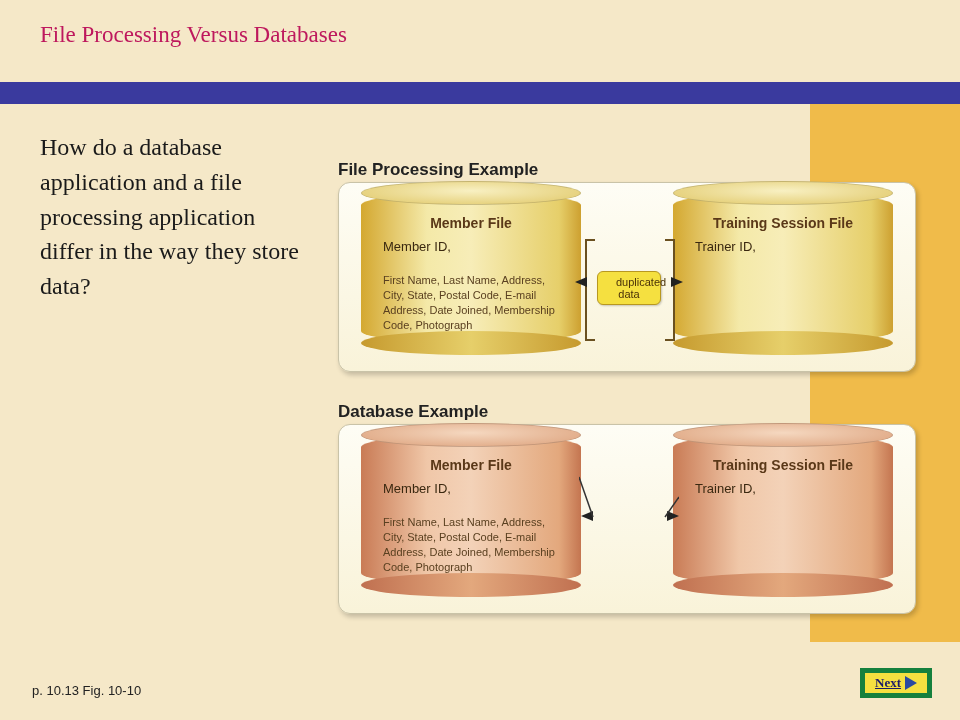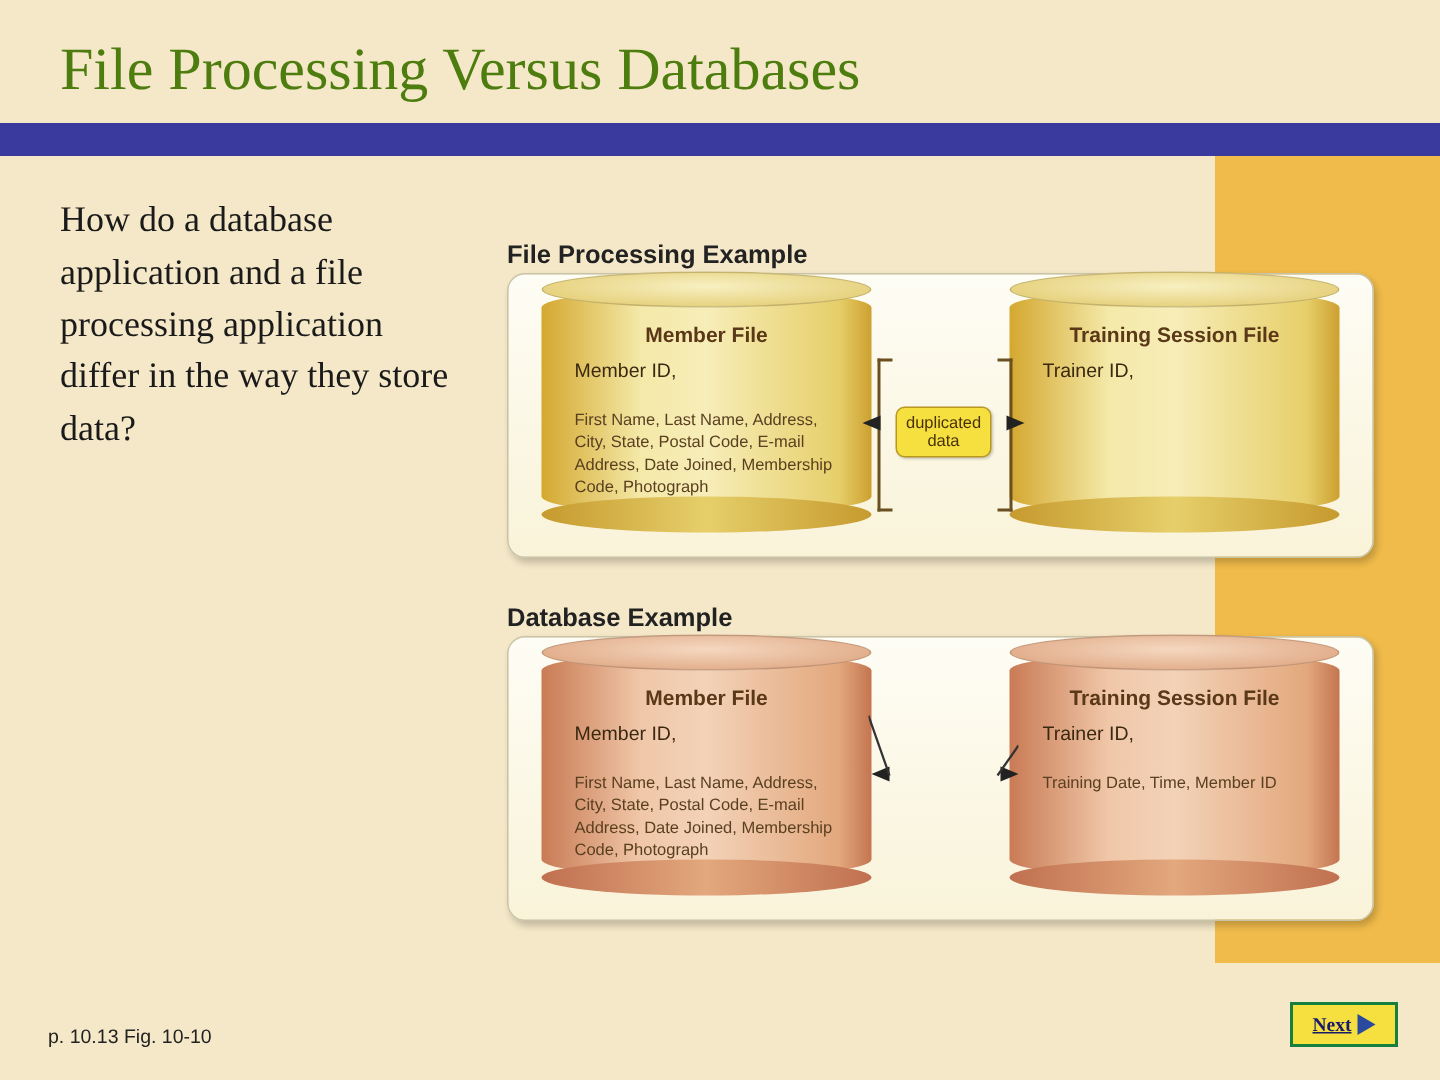--- a/index.html
+++ b/index.html
@@ -24,22 +24,22 @@
     left: 0;
     top: 82px;
     width: 960px;
     height: 22px;
     background: #3a3a9e;
   }
   .title {
     position: absolute;
     left: 40px;
     top: 22px;
-    font-size: 40px;
-    color: #4d7c0f;
+    font-size: 23px;
+    color: #be185d;
     font-weight: normal;
   }
   .question {
     position: absolute;
     left: 40px;
     top: 130px;
     width: 260px;
     font-size: 24px;
     color: #1a1a1a;
     line-height: 1.45;
@@ -133,21 +133,21 @@
 
   .badge {
     position: absolute;
     background: #f5e040;
     border: 1px solid #b89820;
     border-radius: 6px;
     font-family: Arial, sans-serif;
     font-size: 11px;
     text-align: center;
     color: #4a3208;
-    padding: 4px 6px;
+    padding: 4px 18px;
     box-shadow: 1px 1px 2px rgba(0,0,0,0.2);
   }
   .badge1 { left: 258px; top: 88px; width: 64px; }
   .badge2 { left: 258px; top: 66px; width: 64px; line-height: 1.2; }
 
   .bracket {
     position: absolute;
     width: 10px;
     border-left: 2px solid #6a5020;
     border-top: 2px solid #6a5020;
@@ -173,21 +173,21 @@
     font-size: 13px;
     color: #222;
   }
   .next-btn {
     position: absolute;
     right: 28px;
     bottom: 22px;
     width: 72px;
     height: 30px;
     background: #f5e040;
-    border: 2px solid #15803d;
+    border: 5px solid #15803d;
     display: flex;
     align-items: center;
     justify-content: center;
     gap: 4px;
     font-family: 'Times New Roman', serif;
     font-size: 13px;
     font-weight: bold;
     cursor: pointer;
     text-decoration: underline;
     color: #1a1a6a;
@@ -246,21 +246,20 @@
       <div class="cyl-key">Member ID,</div>
       <div class="cyl-fields">First Name, Last Name, Address, City, State, Postal Code, E-mail Address, Date Joined, Membership Code, Photograph</div>
       <div class="cyl-bottom"></div>
     </div>
   </div>
   <div class="cylinder cyl-right salmon">
     <div class="cyl-body">
       <div class="cyl-top"></div>
       <div class="cyl-title">Training Session File</div>
       <div class="cyl-key">Trainer ID,</div>
-      <div class="cyl-fields">Training Date, Time, Member ID</div>
       <div class="cyl-bottom"></div>
     </div>
   </div>
   <div class="arrow arrow-left" style="left:242px; top:86px"></div>
   <div class="arrow arrow-right" style="left:328px; top:86px"></div>
   <svg style="position:absolute; left:240px; top:42px; width:100px; height:90px;">
     <line x1="14" y1="50" x2="0" y2="10" stroke="#333" stroke-width="1.5"></line>
     <line x1="86" y1="50" x2="100" y2="30" stroke="#333" stroke-width="1.5"></line>
   </svg>
 </div>

